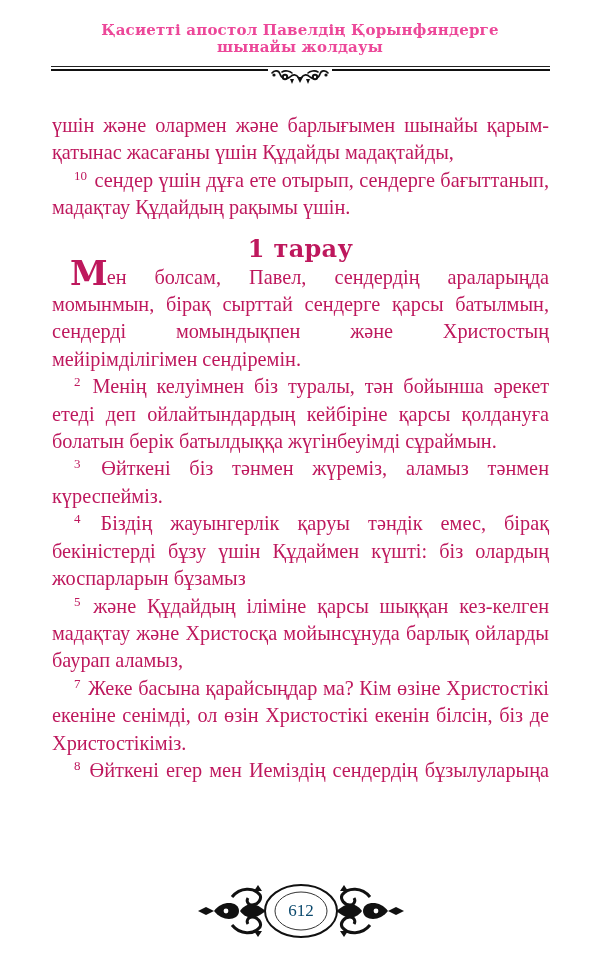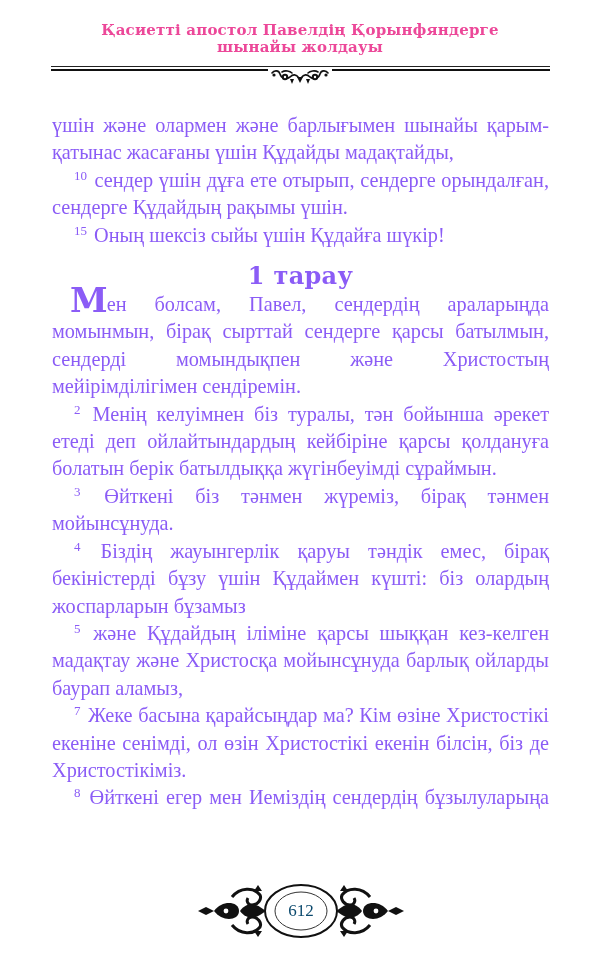--- a/index.html
+++ b/index.html
@@ -51,21 +51,21 @@
     }
     .body-text {
       position: absolute;
       left: 52px;
       top: 112px;
       width: 497px;
       font-family: "Liberation Serif", serif;
       font-size: 20.3px;
       line-height: 27.4px;
       text-align: justify;
-      color: #8b5cf6;
+      color: #be185d;
     }
     .body-text p {
       margin: 0;
     }
     .verse {
       text-indent: 22px;
     }
     .cont {
       text-indent: 0;
     }
@@ -149,31 +149,30 @@
     <g fill="#fff">
       <circle cx="17" cy="9" r="1.2"></circle>
       <circle cx="47" cy="9" r="1.2"></circle>
     </g>
   </svg>
 </div>
 
 <div class="body-text">
   <p class="cont">үшін және олармен және барлығымен шынайы қарым-қатынас жасағаны үшін Құдайды мадақтайды,</p>
 
-  <p class="verse"><sup class="vnum">10</sup> <span>сендер үшін дұға ете отырып, сендерге орындалған, сендерге Құдайдың рақымы үшін.</span></p>
-
-  <p class="verse"><sup class="vnum">15</sup> <span>Оның шексіз сыйы үшін Құдайға шүкір!</span></p>
+  <p class="verse"><sup class="vnum">10</sup> <span>сендер үшін дұға ете отырып, сендерге бағыттанып, мадақтау Құдайдың рақымы үшін.</span></p>
+
 
   <p class="chapter-title">1 тарау</p>
 
   <p class="drop-line"><span class="drop-cap">М</span><span>ен болсам, Павел, сендердің араларыңда момынмын, бірақ сырттай сендерге қарсы батылмын, сендерді момындықпен және Христостың мейірімділігімен сендіремін.</span></p>
 
   <p class="verse"><sup class="vnum">2</sup> <span>Менің келуімнен біз туралы, тән бойынша әрекет етеді деп ойлайтындардың кейбіріне қарсы қолдануға болатын берік батылдыққа жүгінбеуімді сұраймын.</span></p>
 
-  <p class="verse"><sup class="vnum">3</sup> <span>Өйткені біз тәнмен жүреміз, бірақ тәнмен мойынсұнуда.</span></p>
+  <p class="verse"><sup class="vnum">3</sup> <span>Өйткені біз тәнмен жүреміз, аламыз тәнмен күреспейміз.</span></p>
 
   <p class="verse"><sup class="vnum">4</sup> <span>Біздің жауынгерлік қаруы тәндік емес, бірақ бекіністерді бұзу үшін Құдаймен күшті: біз олардың жоспарларын бұзамыз</span></p>
 
   <p class="verse"><sup class="vnum">5</sup> <span>және Құдайдың іліміне қарсы шыққан кез-келген мадақтау және Христосқа мойынсұнуда барлық ойларды баурап аламыз,</span></p>
 
 
   <p class="verse"><sup class="vnum">7</sup> <span>Жеке басына қарайсыңдар ма? Кім өзіне Христостікі екеніне сенімді, ол өзін Христостікі екенін білсін, біз де Христостікіміз.</span></p>
 
   <p class="verse" style="text-align-last: justify;"><sup class="vnum">8</sup> <span>Өйткені егер мен Иеміздің сендердің бұзылуларыңа</span></p>
 </div>

